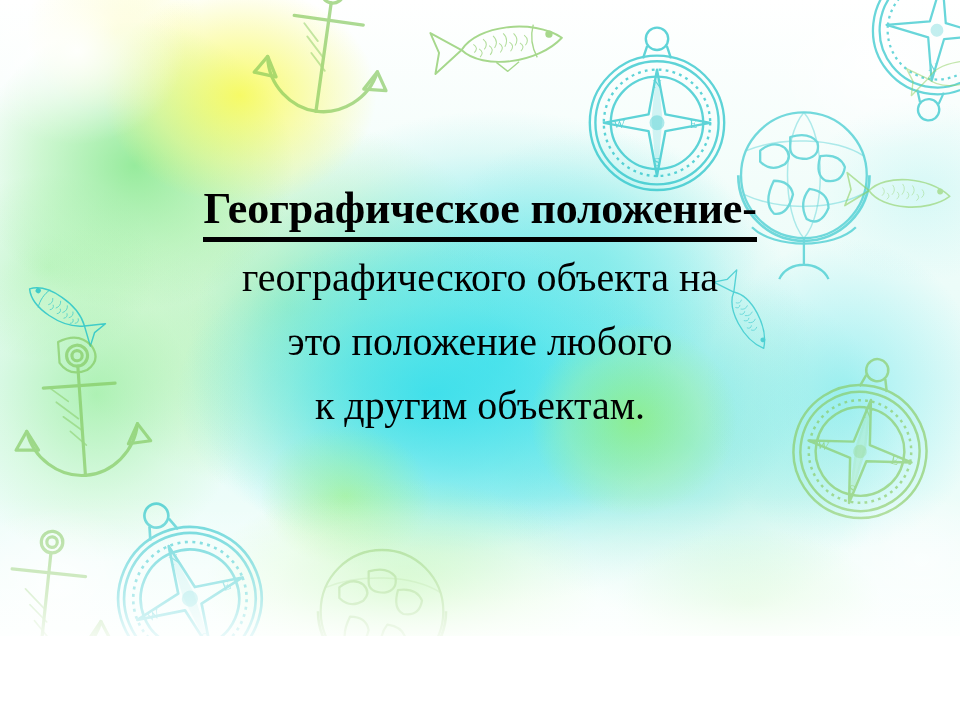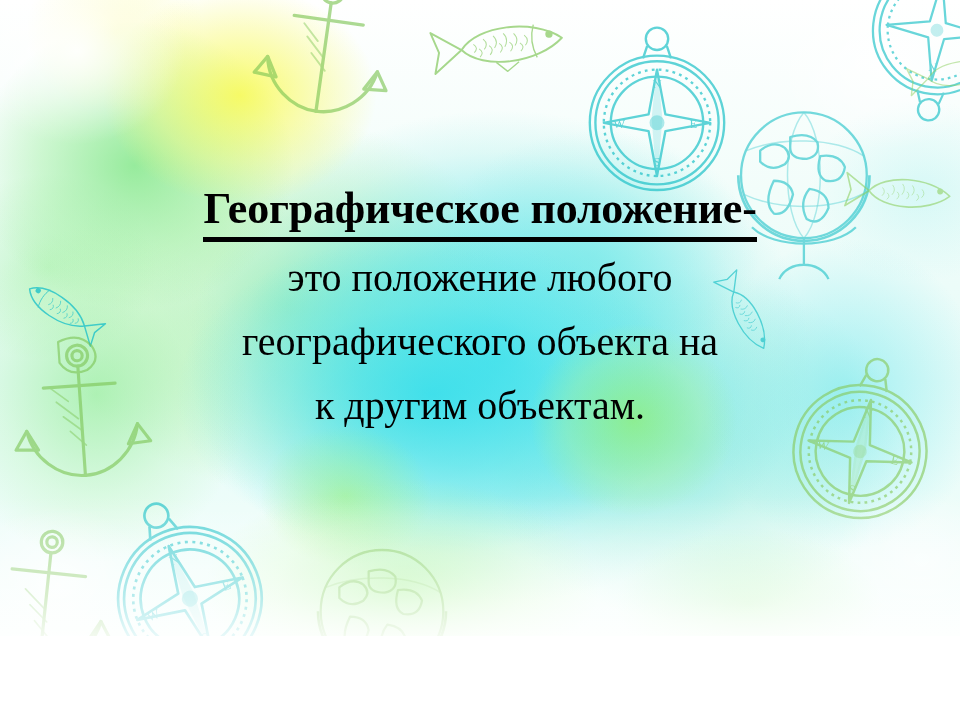--- a/index.html
+++ b/index.html
@@ -378,18 +378,18 @@
       <path d="M40 30 C58 8 112 8 138 30 C112 52 58 52 40 30 Z"></path>
       <path d="M40 30 L12 10 L18 30 L12 50 Z"></path>
       <circle cx="126" cy="25" r="2.6" fill="#8ccf5e"></circle>
     </svg>
   </div>
 
   <div class="wash" id="wash-bottom-band"></div>
 
   <div id="text-block">
     <div id="slide-title">Географическое положение-</div>
+    <div class="body-line">географического объекта на</div>
     <div class="body-line">это положение любого</div>
-    <div class="body-line">географического объекта на</div>
     <div class="body-line">к другим объектам.</div>
   </div>
 
 </div>
 
 </body></html>

